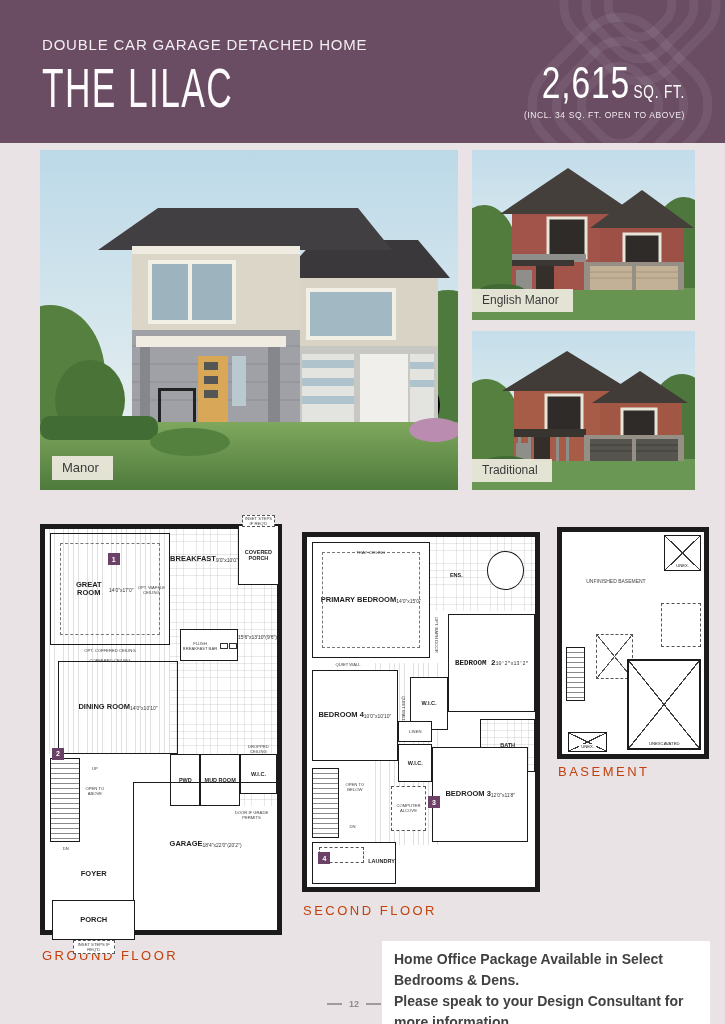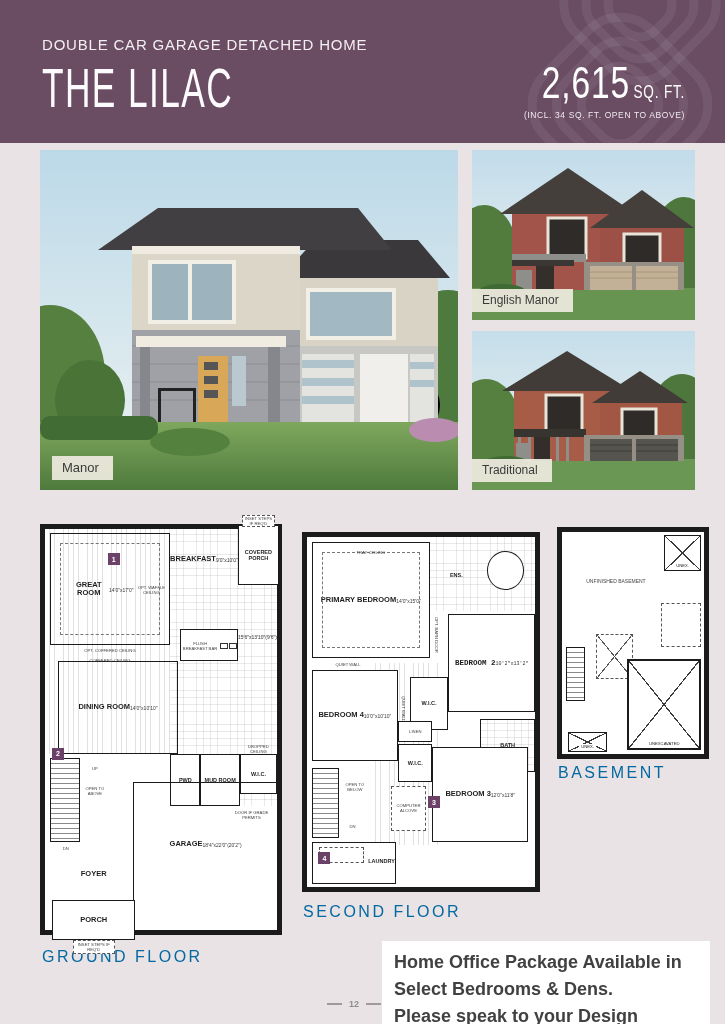--- a/index.html
+++ b/index.html
@@ -23,21 +23,21 @@
   .photo { position:absolute; overflow:hidden; background:#cfe3ec; }
   .photo svg { display:block; width:100%; height:100%; }
   .photo-label { position:absolute; left:12px; bottom:10px; background:rgba(235,232,220,.95); color:#3a3a3a; font-size:13px; padding:4px 14px 5px 10px; }
   #photo-modern { left:40px; top:150px; width:418px; height:340px; }
   #photo-english { left:472px; top:150px; width:223px; height:170px; }
   #photo-traditional { left:472px; top:331px; width:223px; height:159px; }
   #photo-english .photo-label, #photo-traditional .photo-label { left:0; bottom:8px; font-size:12px; }
 
   
   .plan { position:absolute; background:#fff; border:5px solid #1b1b1b; overflow:visible; }
-  .plan-caption { position:absolute; font-size:16px; letter-spacing:2.5px; color:#0369a1; }
+  .plan-caption { position:absolute; font-size:13px; letter-spacing:2.5px; color:#c2410c; }
   .room { position:absolute; display:flex; flex-direction:row; align-items:center; justify-content:center; text-align:center; z-index:2; }
   .walled { border:1.6px solid #1b1b1b; background:#fff; }
   .rn { font-size:7.5px; font-weight:bold; color:#1d1d1d; line-height:1.1; }
   .rn-sm { font-size:5.5px; font-weight:bold; color:#1d1d1d; line-height:1.1; }
   .rd { font-size:5px; color:#3a3a3a; margin-top:1px; }
   .ann { position:absolute; font-size:4.2px; color:#444; text-align:center; line-height:1.2; z-index:3; }
   .ann-v { writing-mode:vertical-rl; }
   .hatch-v { background:repeating-linear-gradient(90deg, rgba(0,0,0,0) 0 4px, rgba(40,40,40,.14) 4px 4.8px); }
   .grid-t { background:
       repeating-linear-gradient(0deg, rgba(0,0,0,0) 0 6px, rgba(40,40,40,.10) 6px 6.8px),
@@ -54,21 +54,21 @@
   .tub { position:absolute; border:1.4px solid #1b1b1b; border-radius:50%; background:#fff; z-index:3; }
   #plan-ground { left:40px; top:524px; width:242px; height:411px; }
   #plan-second { left:302px; top:532px; width:238px; height:360px; }
   #plan-basement { left:557px; top:527px; width:152px; height:232px; }
   #cap-ground { left:42px; top:948px; }
   #cap-second { left:303px; top:903px; }
   #cap-basement { left:558px; top:764px; }
 
   
   .note { position:absolute; left:382px; top:941px; width:328px; background:#fff; padding:8px 12px 9px 12px; }
-  .note div { font-size:18px; line-height:1.5; color:#414141; font-weight:bold; }
+  .note div { font-size:14px; line-height:1.5; color:#414141; font-weight:bold; }
   .pagenum { position:absolute; left:0; right:17px; top:999px; display:flex; align-items:center; justify-content:center; gap:7px; color:#8d8d8d; font-size:9px; font-weight:bold; }
   .pagenum::before, .pagenum::after { content:""; width:15px; height:1.5px; background:#a09aa0; }
 </style>
 </head>
 <body>
 
 <div class="page">
 
   <div class="hdr">
     <svg class="hdr-watermark" viewBox="0 0 260 220" fill="none">

